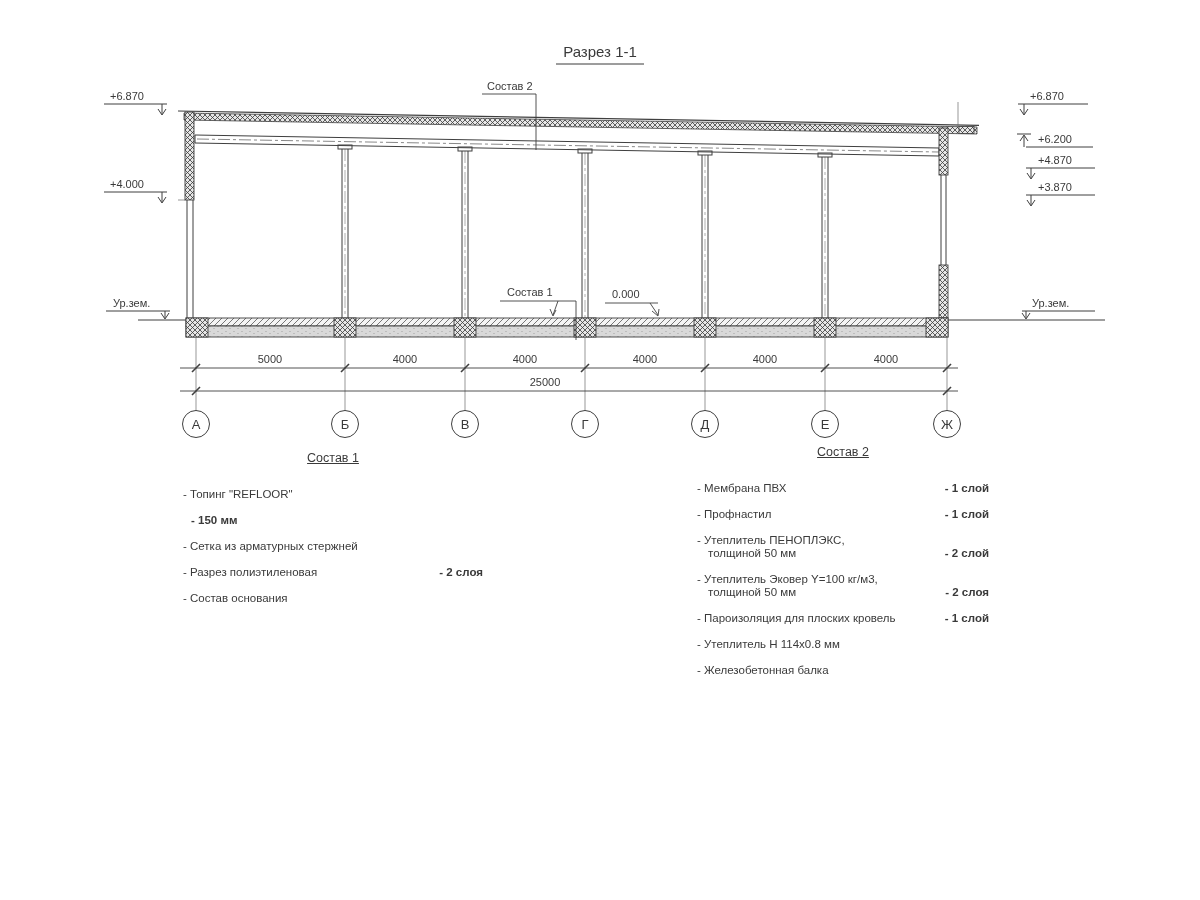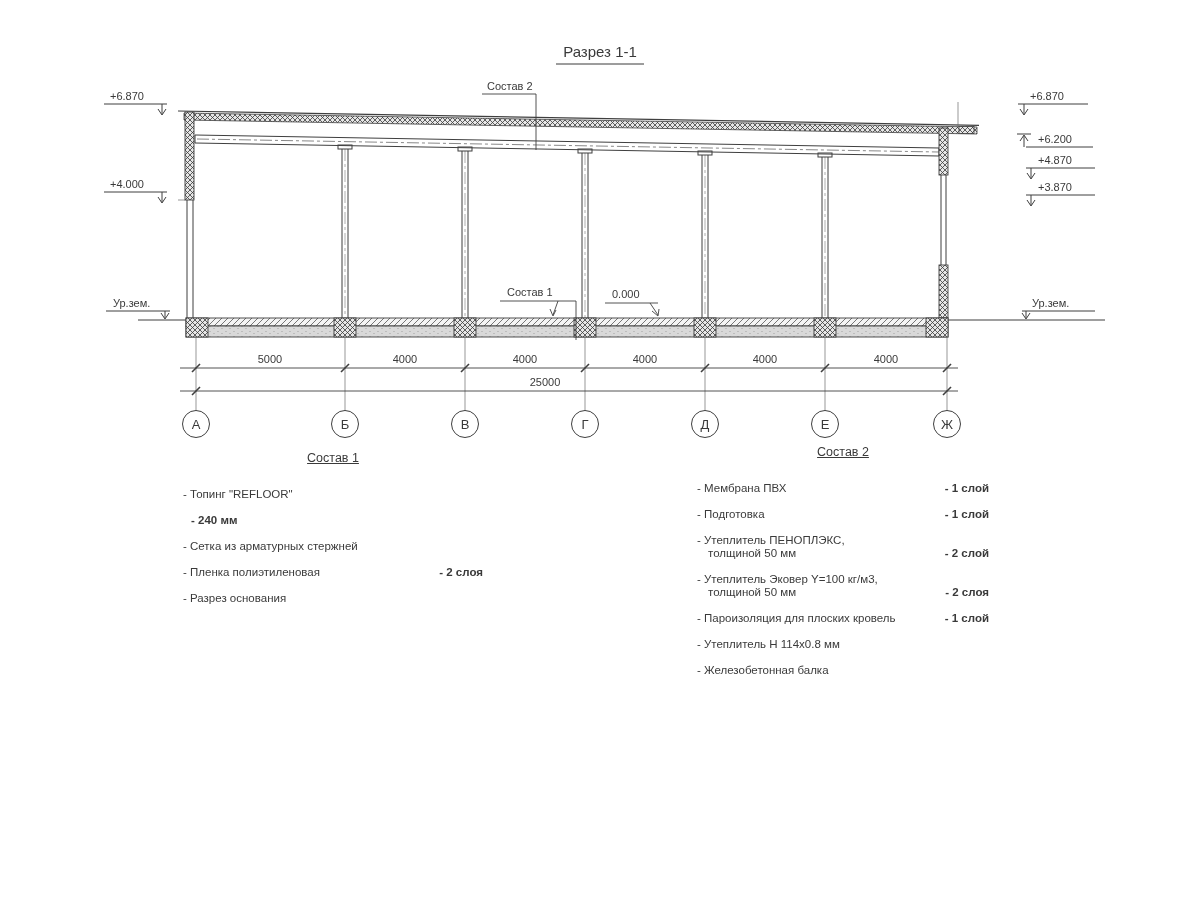--- a/index.html
+++ b/index.html
@@ -220,46 +220,46 @@
 
   
   <div id="comp1" class="comp-list">
     <h3 class="comp-heading">Состав 1</h3>
     <div>
         <div class="comp-item">
           <span class="comp-name">- Топинг "REFLOOR"</span>
           <span class="comp-value"></span>
         </div>
         <div class="comp-item">
-          <span class="comp-value">- 240 мм</span>
+          <span class="comp-value">- 150 мм</span>
         </div>
         <div class="comp-item">
           <span class="comp-name">- Сетка из арматурных стержней</span>
           <span class="comp-value"></span>
         </div>
         <div class="comp-item">
-          <span class="comp-name">- Пленка полиэтиленовая</span>
+          <span class="comp-name">- Разрез полиэтиленовая</span>
           <span class="comp-value">-  2 слоя</span>
         </div>
         <div class="comp-item">
-          <span class="comp-name">- Разрез основания</span>
+          <span class="comp-name">- Состав основания</span>
           <span class="comp-value"></span>
         </div>
       </div>
   </div>
 
   <div id="comp2" class="comp-list">
     <h3 class="comp-heading">Состав 2</h3>
     <div>
         <div class="comp-item">
           <span class="comp-name">- Мембрана ПВХ</span>
           <span class="comp-value">- 1 слой</span>
         </div>
         <div class="comp-item">
-          <span class="comp-name">- Подготовка</span>
+          <span class="comp-name">- Профнастил</span>
           <span class="comp-value">- 1 слой</span>
         </div>
         <div class="comp-item">
           <span class="comp-name">- Утеплитель ПЕНОПЛЭКС,
 толщиной 50 мм</span>
           <span class="comp-value">- 2 слой</span>
         </div>
         <div class="comp-item">
           <span class="comp-name">- Утеплитель Эковер Y=100 кг/м3,
 толщиной 50 мм</span>

